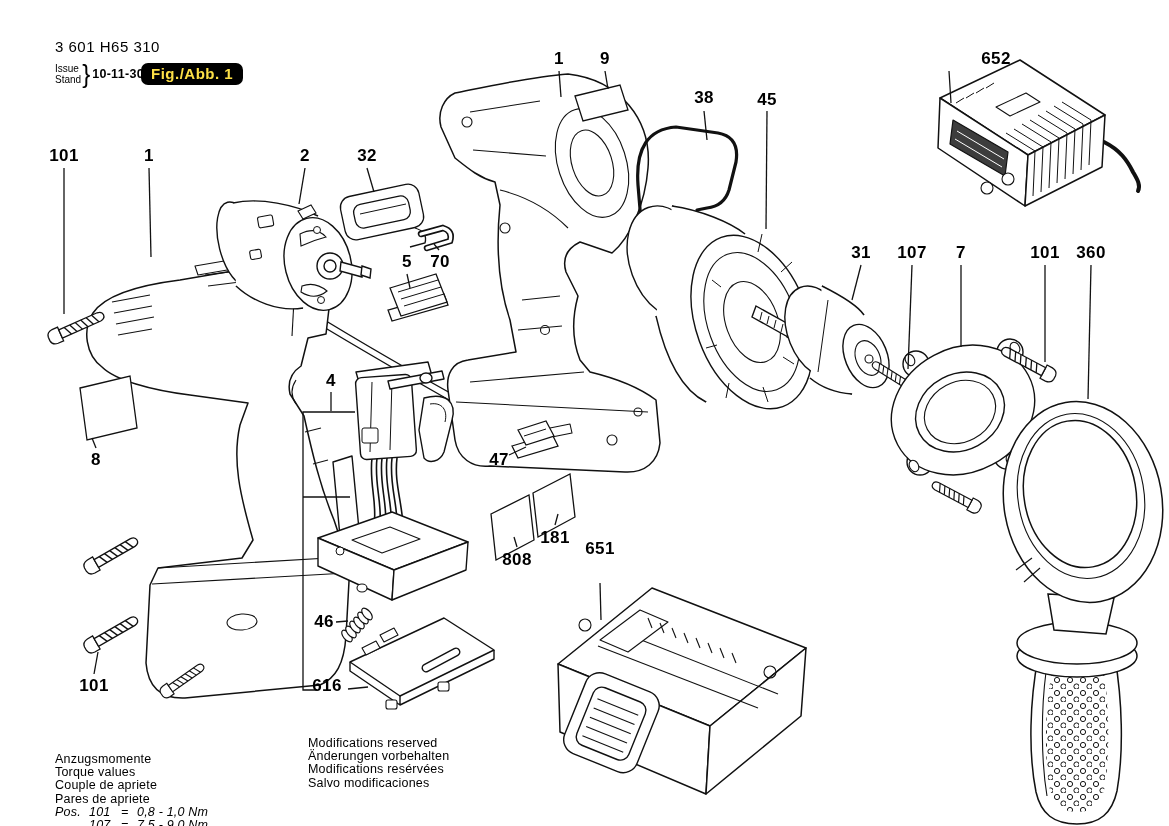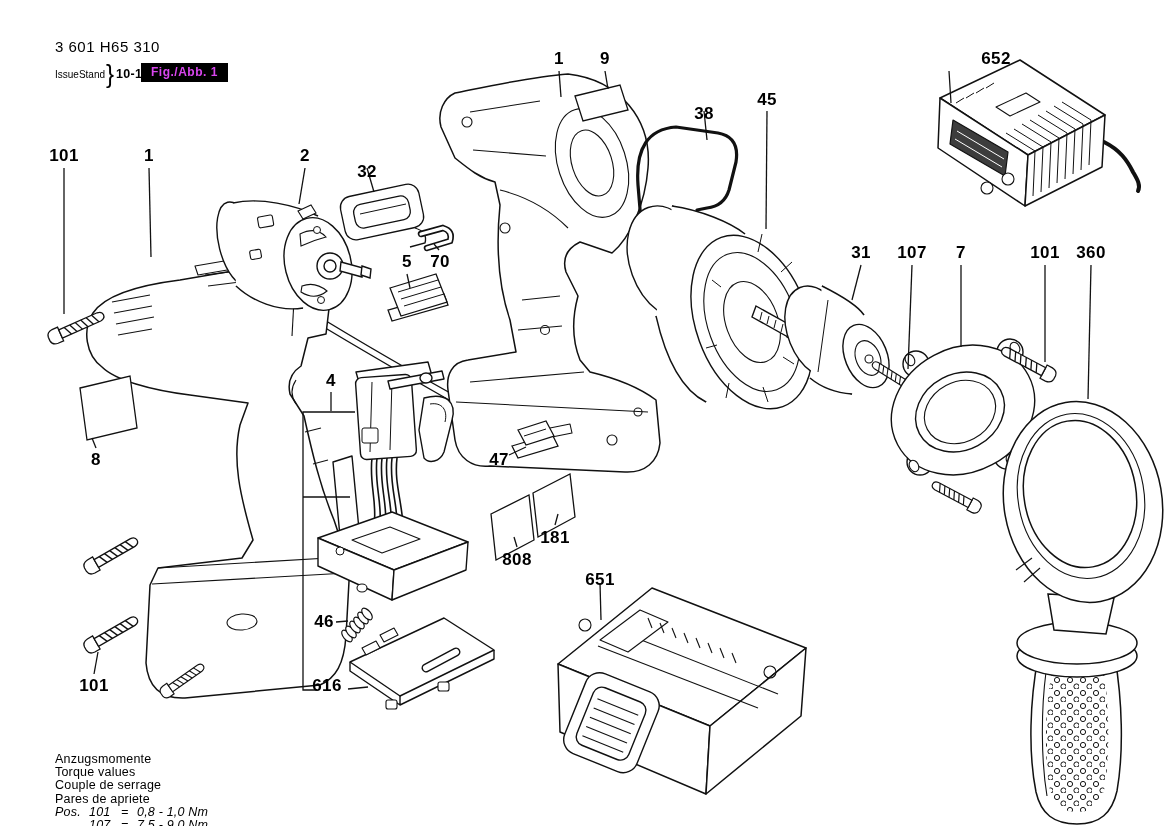--- a/index.html
+++ b/index.html
@@ -4,25 +4,25 @@
 <style>
   html,body{margin:0;padding:0;background:#fff;}
   .stage{position:relative;width:1169px;height:826px;background:#fff;overflow:hidden;
          font-family:"Liberation Sans",sans-serif;color:#000;}
   .stage svg{position:absolute;left:0;top:0;}
   .callout{position:absolute;transform:translateX(-50%);font-weight:bold;font-size:17px;
            letter-spacing:.3px;white-space:nowrap;}
   .hdr{position:absolute;left:55px;top:38px;}
   .hdr .typ{font-size:15px;letter-spacing:.5px;}
   .issue-row{position:absolute;left:55px;top:60px;display:flex;align-items:center;}
-  .issue-words{display:flex;flex-direction:row;font-size:10px;line-height:11px;}
+  .issue-words{display:flex;flex-direction:column;font-size:10px;line-height:11px;}
   .issue-brace{font-size:24px;font-weight:normal;margin:0 2px 0 1px;transform:scaleY(1.1);}
   .issue-date{font-size:12.5px;font-weight:bold;letter-spacing:.3px;}
-  .figbox{position:absolute;left:141px;top:63px;background:#000;color:#d946ef;font-weight:bold;
-          font-size:12px;padding:2px 10px 3px 10px;letter-spacing:.5px;}
+  .figbox{position:absolute;left:141px;top:63px;background:#000;color:#fde047;font-weight:bold;
+          font-size:15px;padding:2px 10px 3px 10px;letter-spacing:.5px;border-radius:7px;}
   .note{position:absolute;font-size:12.5px;line-height:13.2px;letter-spacing:.2px;}
   .torque{left:55px;top:711px;margin-top:42px;}
   .mods{left:308px;top:737px;}
   .trow{display:grid;grid-template-columns:34px 32px 16px auto;}
   .trow span{display:block;font-style:italic;}
   .trow .eq{text-align:left;}
 </style>
 </head>
 <body>
 
@@ -389,56 +389,62 @@
       <span>Stand</span>
     </div>
     <span class="issue-brace">}</span>
     <span class="issue-date">10-11-30</span>
   </div>
   <div class="figbox">Fig./Abb. 1</div>
 
   <div class="note torque">
     <div>Anzugsmomente</div>
     <div>Torque values</div>
-    <div>Couple de serrage</div>
+    <div>Couple de apriete</div>
     <div>Pares de apriete</div>
     <div class="trow">
       <span>Pos.</span>
       <span>101</span>
       <span class="eq">=</span>
       <span>0,8 - 1,0 Nm</span>
     </div>
     <div class="trow">
       <span></span>
       <span>107</span>
       <span class="eq">=</span>
       <span>7,5 - 9,0 Nm</span>
     </div>
   </div>
 
+  <div class="note mods">
+    <div>Modifications reserved</div>
+    <div>Änderungen vorbehalten</div>
+    <div>Modifications resérvées</div>
+    <div>Salvo modificaciones</div>
+  </div>
 
   <div class="callout" style="left:64px;top:146px">101</div>
   <div class="callout" style="left:149px;top:146px">1</div>
   <div class="callout" style="left:305px;top:146px">2</div>
-  <div class="callout" style="left:367px;top:162px">32</div>
+  <div class="callout" style="left:367px;top:146px">32</div>
   <div class="callout" style="left:407px;top:252px">5</div>
   <div class="callout" style="left:440px;top:252px">70</div>
   <div class="callout" style="left:96px;top:450px">8</div>
   <div class="callout" style="left:331px;top:371px">4</div>
   <div class="callout" style="left:324px;top:612px">46</div>
   <div class="callout" style="left:327px;top:676px">616</div>
   <div class="callout" style="left:94px;top:676px">101</div>
   <div class="callout" style="left:559px;top:49px">1</div>
   <div class="callout" style="left:605px;top:49px">9</div>
-  <div class="callout" style="left:704px;top:104px">38</div>
+  <div class="callout" style="left:704px;top:88px">38</div>
   <div class="callout" style="left:767px;top:90px">45</div>
   <div class="callout" style="left:996px;top:49px">652</div>
   <div class="callout" style="left:861px;top:243px">31</div>
   <div class="callout" style="left:912px;top:243px">107</div>
   <div class="callout" style="left:961px;top:243px">7</div>
   <div class="callout" style="left:1045px;top:243px">101</div>
   <div class="callout" style="left:1091px;top:243px">360</div>
   <div class="callout" style="left:499px;top:450px">47</div>
   <div class="callout" style="left:517px;top:550px">808</div>
   <div class="callout" style="left:555px;top:528px">181</div>
-  <div class="callout" style="left:600px;top:570px">651</div>
+  <div class="callout" style="left:600px;top:539px">651</div>
 
 </div>
 
 </body></html>

